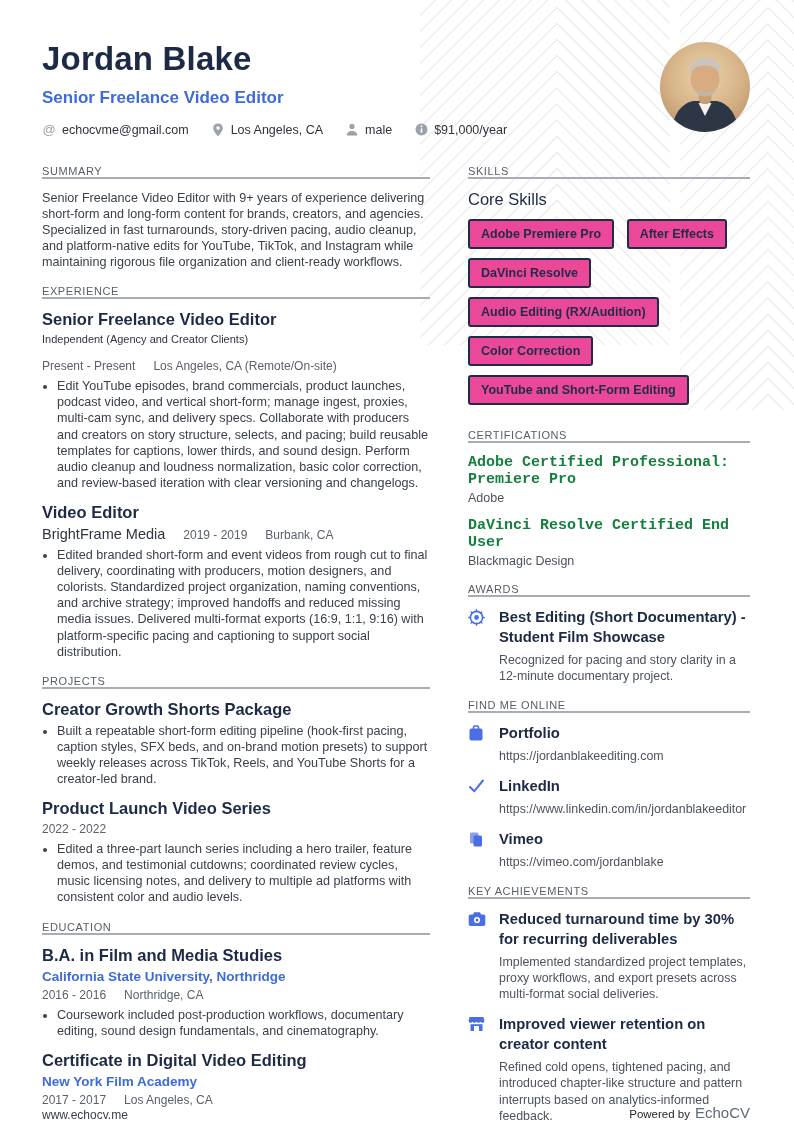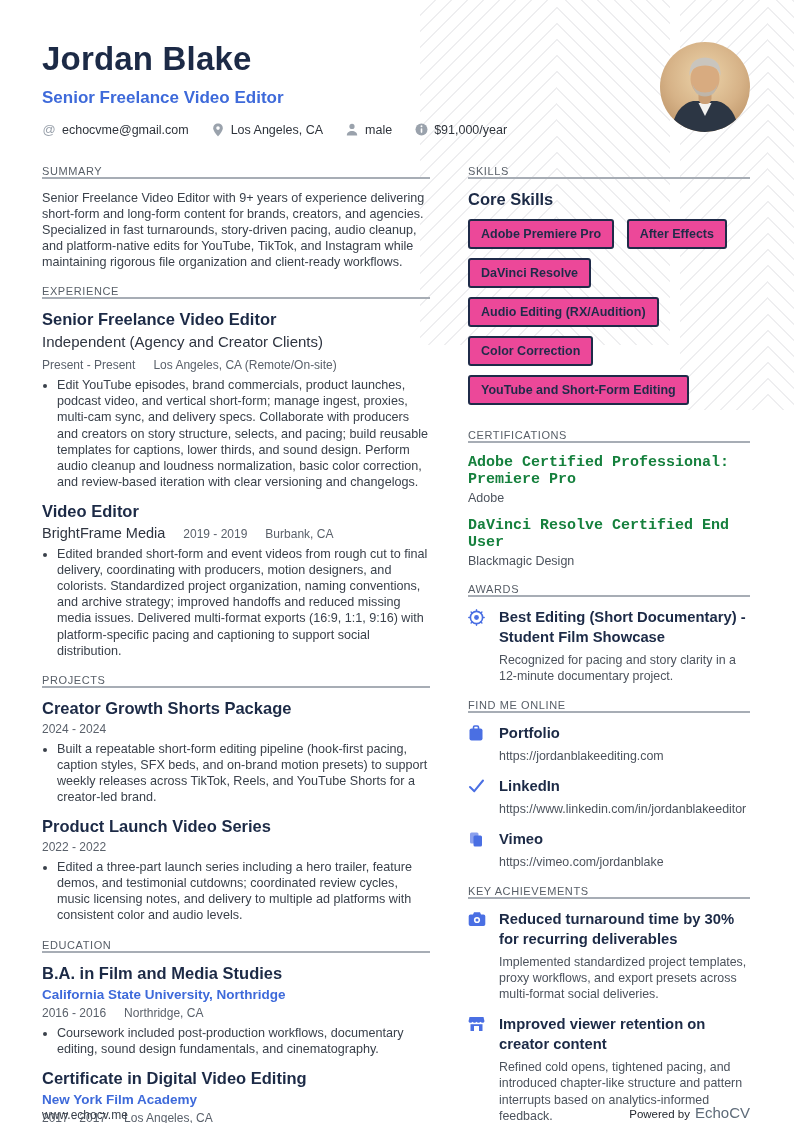--- a/index.html
+++ b/index.html
@@ -20,28 +20,28 @@
   .cicon{width:14px;height:14px;display:inline-flex;align-items:center;justify-content:center;color:#9aa2ac;font-size:13px;flex:none;}
   .photo{position:absolute;top:42px;right:44px;width:90px;height:90px;border-radius:50%;overflow:hidden;z-index:3;}
   
   .main{position:relative;display:flex;gap:38px;padding:0 44px 0 42px;margin-top:28px;z-index:2;}
   .col-left{width:388px;flex:none;}
   .col-right{width:282px;flex:none;}
   .sec{margin-bottom:15px;}
   .sec-head{font-size:11px;letter-spacing:.6px;color:#575e67;border-bottom:2px solid #a7adb5;margin-bottom:11px;font-weight:400;}
   .body-text{font-size:12.6px;line-height:1.28;color:#3a414b;}
   .item-title{font-size:16.5px;font-weight:700;color:#1c2a46;margin:1px 0 4px;}
-  .company{font-size:15px;color:#2e3440;margin-bottom:8px;}
+  .company{font-size:11px;color:#2e3440;margin-bottom:14px;}
   .meta{display:flex;align-items:flex-end;gap:18px;font-size:12px;color:#5a616b;margin-bottom:5px;}
   .meta .company-inline{font-size:14.5px;color:#2e3440;}
   ul.bullets{margin:0 0 12px 0;padding-left:15px;}
   ul.bullets li{font-size:12.6px;line-height:1.28;color:#3a414b;}
   .school{font-size:13.5px;font-weight:700;color:#3e6ada;margin-bottom:4px;}
   
-  .group-title{font-size:16.5px;font-weight:700;color:#1c2a46;margin:2px 0 10px;}
+  .group-title{font-size:16.5px;font-weight:400;color:#1c2a46;margin:2px 0 10px;}
   .chips{display:block;}
   .chip{display:inline-block;border:2px solid #1f2b49;border-radius:3px;padding:6px 11px;margin:0 8px 9px 0;
         font-size:12.5px;font-weight:700;color:#1f2b49;background:#ec4899;}
   .cert-title{font-size:15px;font-weight:700;color:#15803d;margin-bottom:3px;font-family:Liberation Mono, monospace;}
   .cert-issuer{font-size:12.5px;color:#4c535d;margin-bottom:12px;}
   .icon-item{display:flex;gap:13px;margin-bottom:13px;}
   .icon-slot{width:18px;flex:none;padding-top:1px;}
   .icon-item .it-title{font-size:14.8px;font-weight:700;color:#1c2a46;line-height:1.35;}
   .icon-item .it-sub{font-size:12.4px;color:#4c535d;line-height:1.3;margin-top:4px;}
   
@@ -153,23 +153,20 @@
             <li>Edited branded short-form and event videos from rough cut to final delivery, coordinating with producers, motion designers, and colorists. Standardized project organization, naming conventions, and archive strategy; improved handoffs and reduced missing media issues. Delivered multi-format exports (16:9, 1:1, 9:16) with platform-specific pacing and captioning to support social distribution.</li>
           </ul>
         </div>
       </div>
 
       <div class="sec">
         <div class="sec-head">PROJECTS</div>
 
         <div>
           <div class="item-title">Creator Growth Shorts Package</div>
-          <div class="meta">
-            <span>2024 - 2024</span>
-          </div>
           <ul class="bullets">
             <li>Built a repeatable short-form editing pipeline (hook-first pacing, caption styles, SFX beds, and on-brand motion presets) to support weekly releases across TikTok, Reels, and YouTube Shorts for a creator-led brand.</li>
           </ul>
         </div>
 
         <div>
           <div class="item-title">Product Launch Video Series</div>
           <div class="meta">
             <span>2022 - 2022</span>
           </div>

